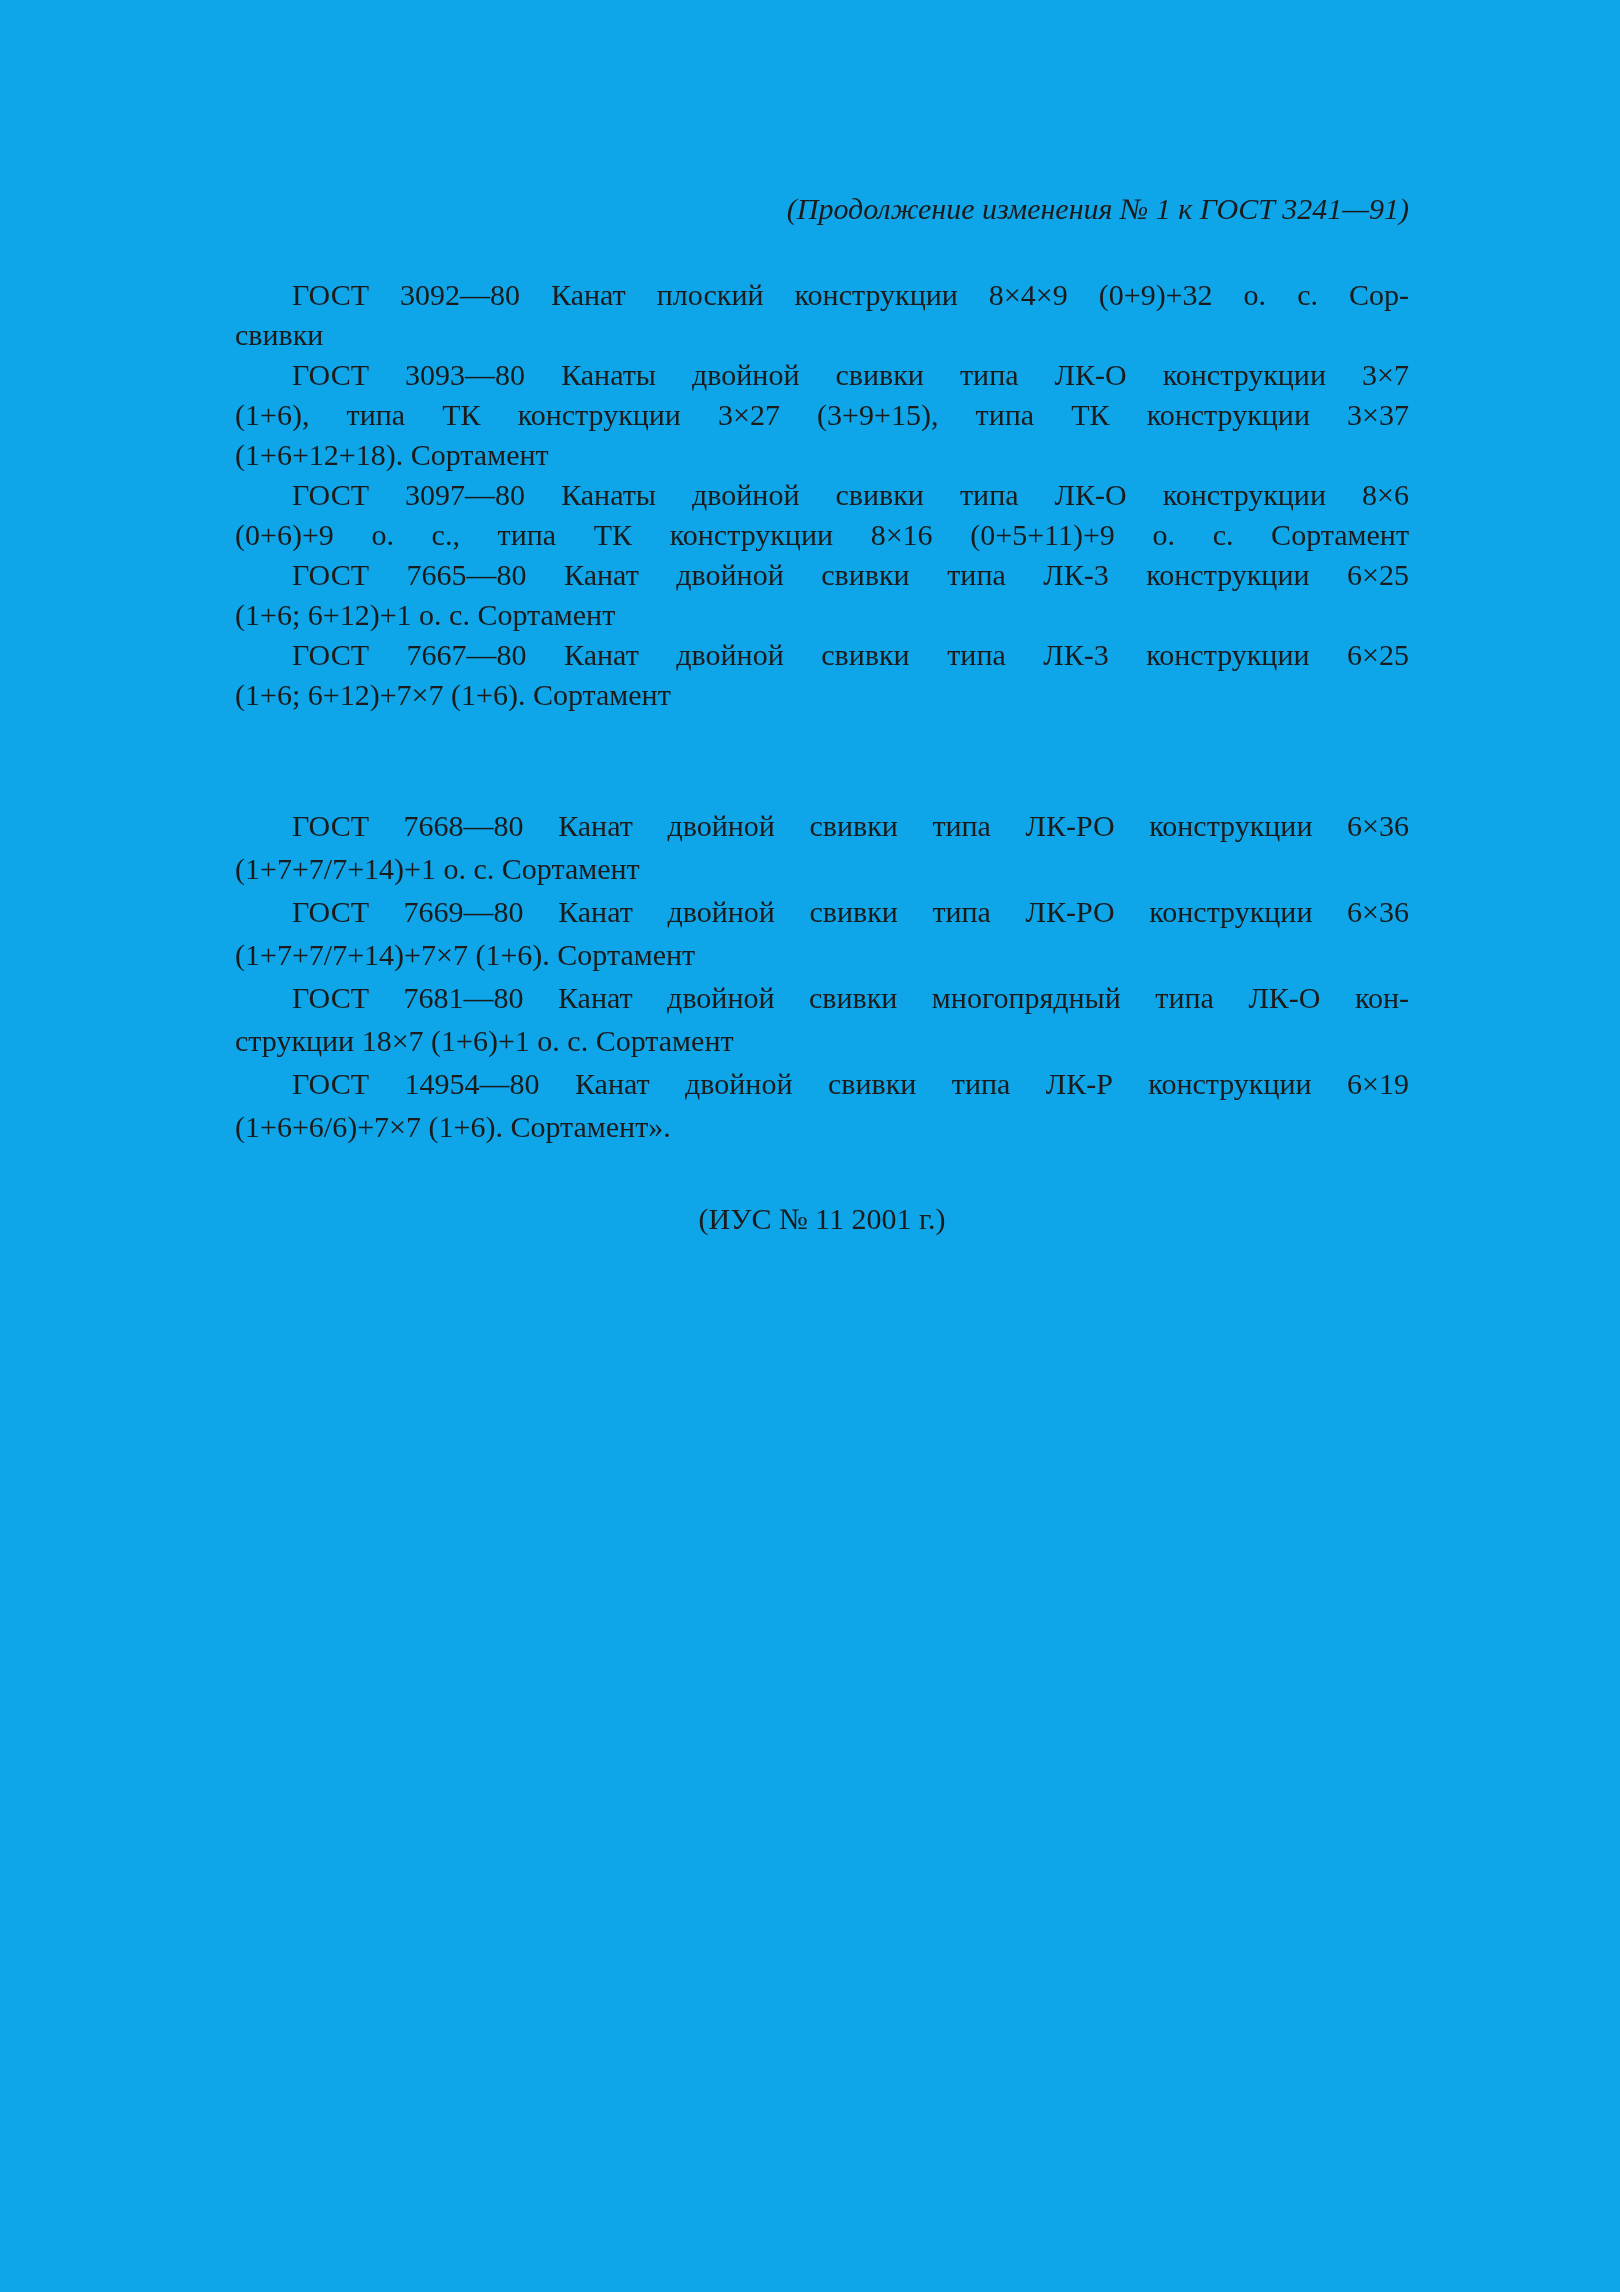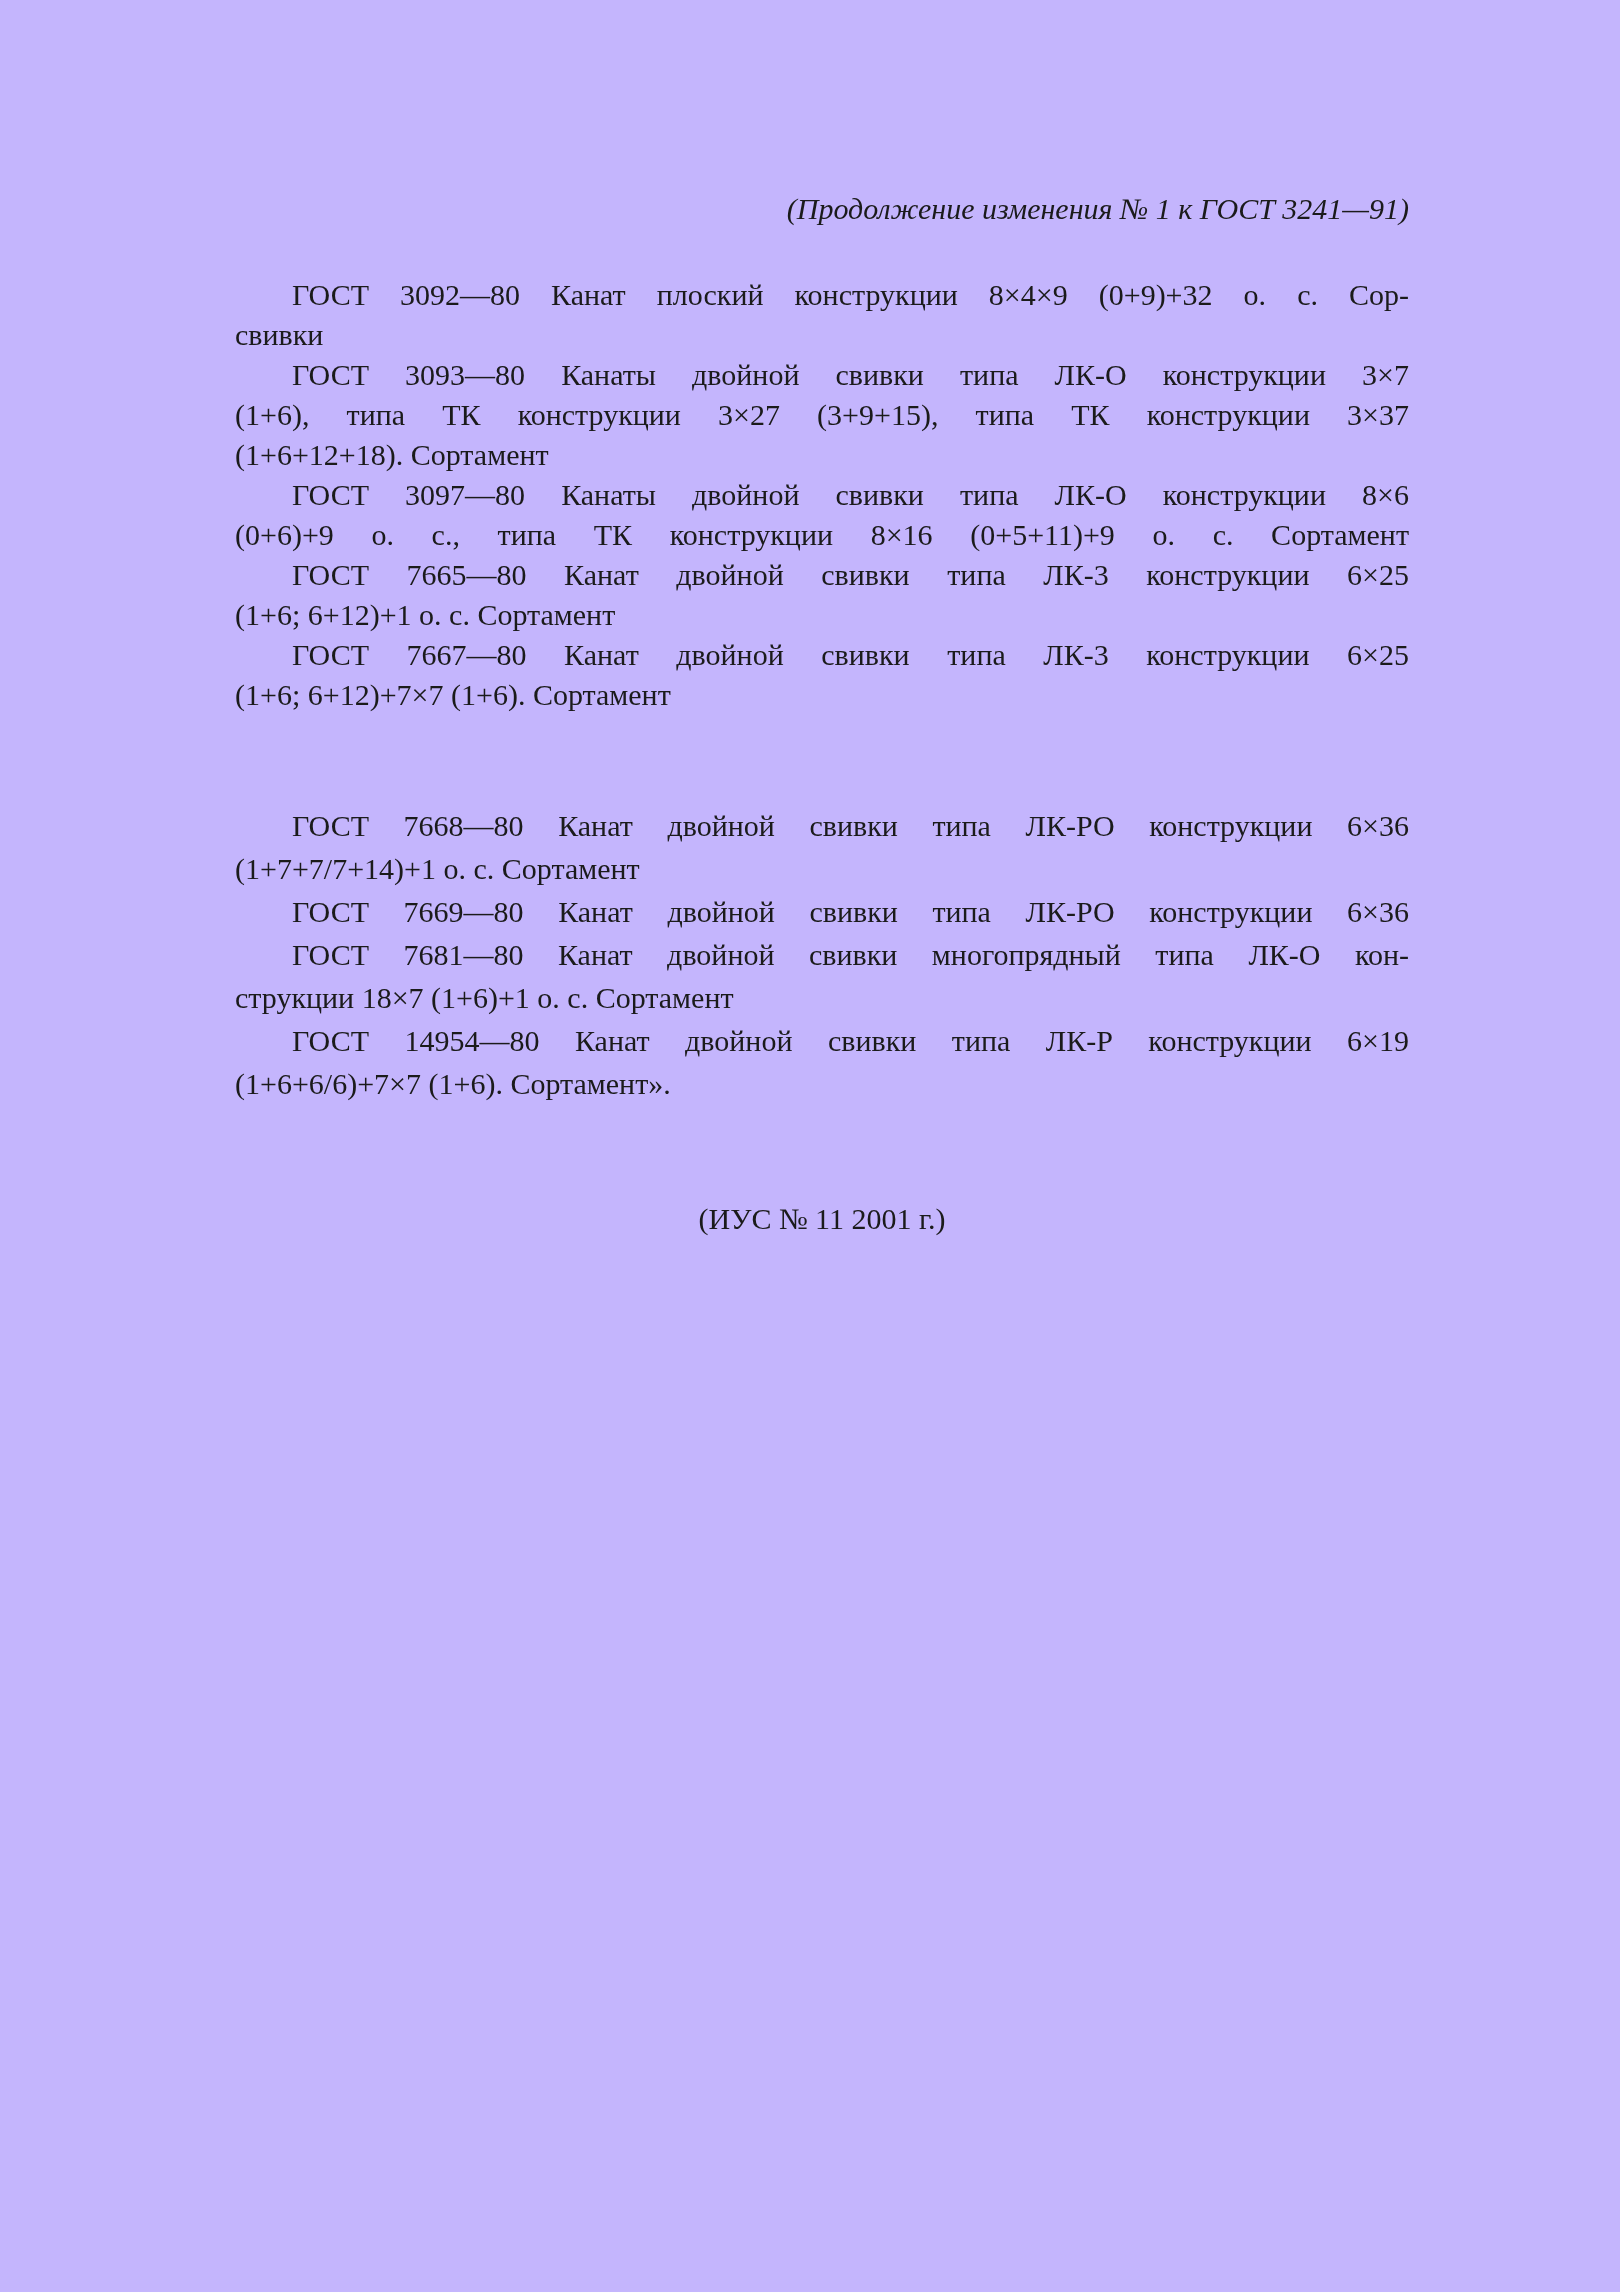--- a/index.html
+++ b/index.html
@@ -1,20 +1,20 @@
 <!DOCTYPE html>
 <html><head>
 <meta charset="utf-8">
 <style>
   html, body { margin: 0; padding: 0; background: #ffffff; }
   .page {
     position: relative;
     width: 1620px;
     height: 2293px;
-    background: #c4b5fd;
+    background: #0ea5e9;
     font-family: "Liberation Serif", serif;
     color: #1b1b1b;
     overflow: hidden;
   }
   .running-head {
     position: absolute;
     left: 235px;
     width: 1174px;
     top: 192px;
     font-size: 30px;
@@ -66,20 +66,21 @@
 
     <div class="ln first just">ГОСТ 7667—80 Канат двойной свивки типа ЛК-3 конструкции 6×25</div>
     <div class="ln">(1+6; 6+12)+7×7 (1+6). Сортамент</div>
   </div>
 
   <div class="text-block block-b">
     <div class="ln first just">ГОСТ 7668—80 Канат двойной свивки типа ЛК-РО конструкции 6×36</div>
     <div class="ln">(1+7+7/7+14)+1 о. с. Сортамент</div>
 
     <div class="ln first just">ГОСТ 7669—80 Канат двойной свивки типа ЛК-РО конструкции 6×36</div>
+    <div class="ln">(1+7+7/7+14)+7×7 (1+6). Сортамент</div>
 
     <div class="ln first just">ГОСТ 7681—80 Канат двойной свивки многопрядный типа ЛК-О кон-</div>
     <div class="ln">струкции 18×7 (1+6)+1 о. с. Сортамент</div>
 
     <div class="ln first just">ГОСТ 14954—80 Канат двойной свивки типа ЛК-Р конструкции 6×19</div>
     <div class="ln">(1+6+6/6)+7×7 (1+6). Сортамент».</div>
   </div>
 
   <div class="issue-note">(ИУС № 11 2001 г.)</div>
 

